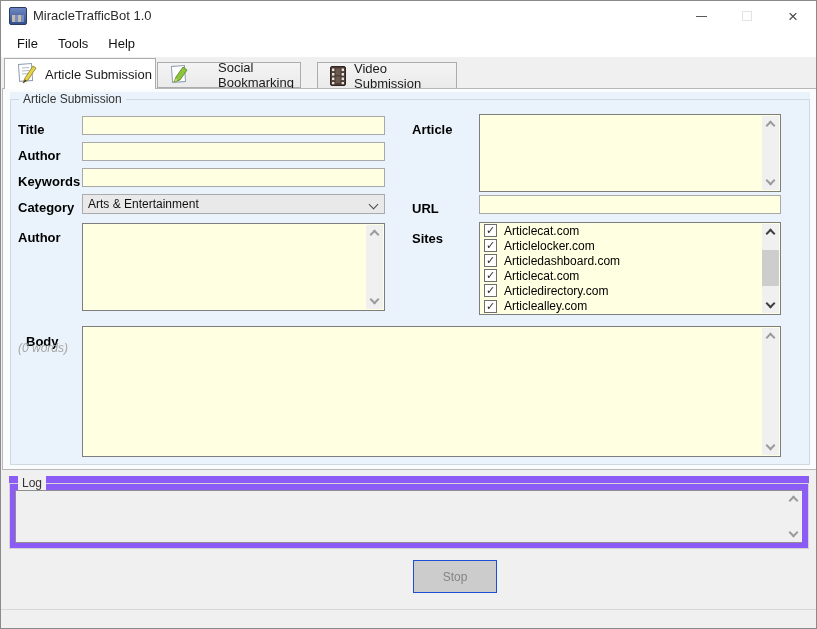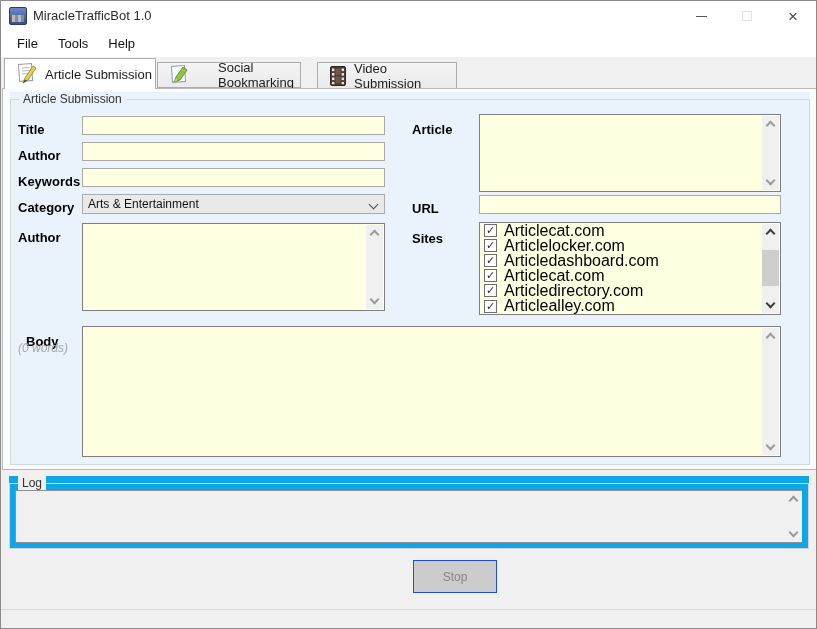--- a/index.html
+++ b/index.html
@@ -40,21 +40,21 @@
   .tabpage { position:absolute; left:1px; top:87px; width:815px; height:382px;
              background:#FAFCFE; border:1px solid #B9B9B9; z-index:1; }
 
   
   .groupbox { position:absolute; }
   .gb-frame { position:absolute; left:0; right:0; top:7px; bottom:0; border:1px solid #CFD9E2; }
   .gb-label { position:absolute; left:9px; top:0; padding:0 4px; font-size:12px; color:#333;
               line-height:14px; z-index:2; }
   .gb-article { left:7px; top:3px; width:800px; height:373px; background:#EAF3FB; }
   .gb-article .gb-label { background:#EAF3FB; }
-  .gb-log { left:8px; top:475px; width:800px; height:73px; background:#0ea5e9; }
+  .gb-log { left:8px; top:475px; width:800px; height:73px; background:#8b5cf6; }
   .gb-log .gb-frame { border-color:#D4D4D4; }
   .gb-log .gb-label { background:#F0F0F0; }
 
   
   .flabel { position:absolute; font-size:13px; font-weight:bold; color:#000;margin-top:12px; }
   .subnote { position:absolute; font-size:12px; color:#A6A6A6;font-style:italic; }
   .yinput { position:absolute; height:19px; background:#FFFFE1; border:1px solid #A9A9A9;
             font-size:12px; padding:0 4px; font-family:"Liberation Sans",sans-serif; }
   .ybox { position:absolute; background:#FFFFE1; border:1px solid #7E7E7E; }
   .combobox { position:absolute; height:20px; background:#E9E9E9; border:1px solid #ABABAB;
@@ -71,21 +71,21 @@
   .vscroll .arr { position:absolute; left:0; width:17px; height:16px; display:flex; align-items:center; justify-content:center; }
   .vscroll .arr.top { top:0; } .vscroll .arr.top .chev { margin-top:3px; }
   .vscroll .arr.bot { bottom:0; } .vscroll .arr.bot .chev { margin-bottom:3px; }
   .vscroll .thumb { position:absolute; left:0; width:17px; background:#CDCDCD; }
 
   
   .site-row { display:flex; align-items:center; height:15.1px; padding-left:4px; }
   .cb { width:13px; height:13px; background:#FFF; border:1px solid #6E6E6E; margin-right:7px;
         display:flex; align-items:center; justify-content:center; font-size:11px; color:#2B2B2B;
         line-height:1; flex:0 0 auto; }
-  .site-name { font-size:16px; color:#000; }
+  .site-name { font-size:12px; color:#000; }
 
   
   .log-area { position:absolute; left:6px; top:14px; width:787px; height:53px;
               background:#F0F0F0; border:1px solid #8F8F8F; }
 
   
   .btn { position:absolute; width:84px; height:33px; font-size:12px;
          display:flex; align-items:center; justify-content:center; font-family:"Liberation Sans",sans-serif; }
   .btn-start { left:320px; top:559px; background:#E1E1E1; border:2px solid #0078D7; color:#000; }
   .btn-stop  { left:412px; top:559px; background:#CCCCCC; border:1px solid #1d4ed8; color:#858585; }

